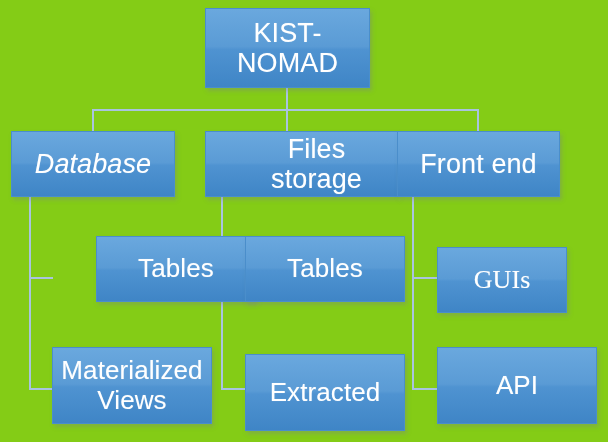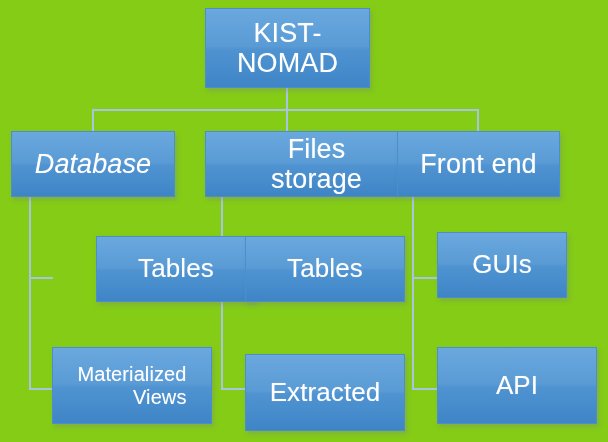--- a/index.html
+++ b/index.html
@@ -43,21 +43,21 @@
     background: #a9c4df;
     z-index: 1;
   }
   .connector.v { width: 2px; }
   .connector.h { height: 2px; }
 
   
   .root-node   { font-size: 27px; }
   .branch-node { font-size: 27px; }
   .leaf-node   { font-size: 26px; }
-  .leaf-node.two-line { font-size: 20px; text-align: right; }
+  .leaf-node.two-line { font-size: 26px; }
 </style>
 </head>
 <body>
 
 <div id="diagram-root">
 
   <div class="connector v" style="left:286px; top:88px; height:22px;"></div>
 
   <div class="connector h" style="left:92px; top:109px; width:386px;"></div>
 
@@ -97,21 +97,21 @@
   </div>
 
   <div class="node leaf-node" style="left:52px; top:236px; width:160px; height:66px;margin-left:44px;">
     <span class="node-label">Tables</span>
   </div>
 
   <div class="node leaf-node" style="left:245px; top:236px; width:160px; height:66px;">
     <span class="node-label">Tables</span>
   </div>
 
-  <div class="node leaf-node" style="left:437px; top:232px; width:130px; height:66px;">
+  <div class="node leaf-node" style="left:437px; top:247px; width:130px; height:66px;font-family:Liberation Serif, serif;">
     <span class="node-label">GUIs</span>
   </div>
 
   <div class="node leaf-node two-line" style="left:52px; top:347px; width:160px; height:77px;">
     <span class="node-label">Materialized
 Views</span>
   </div>
 
   <div class="node leaf-node" style="left:245px; top:354px; width:160px; height:77px;">
     <span class="node-label">Extracted</span>

